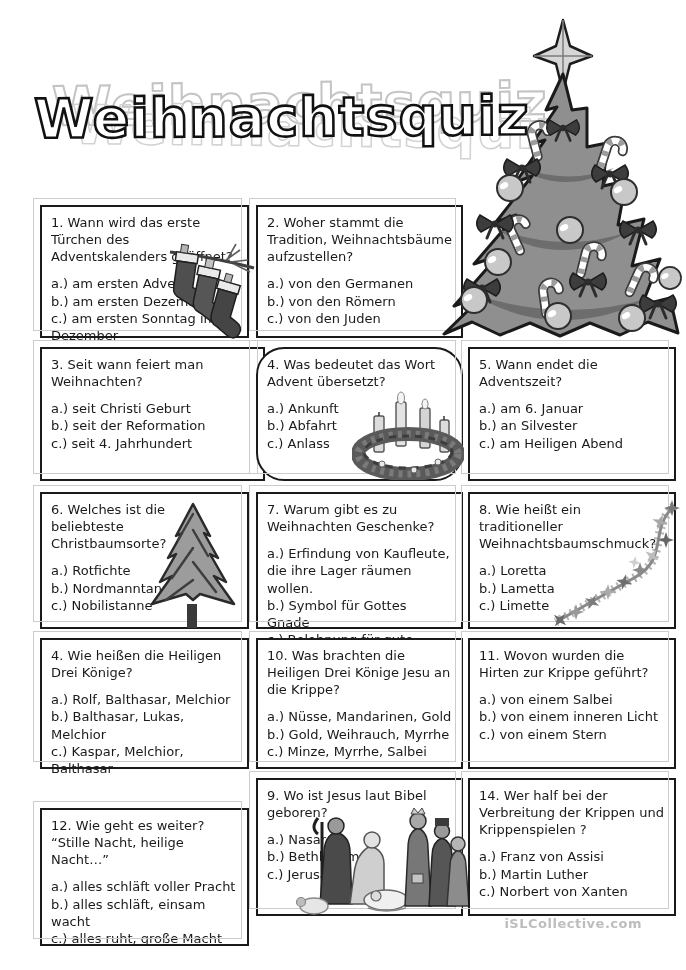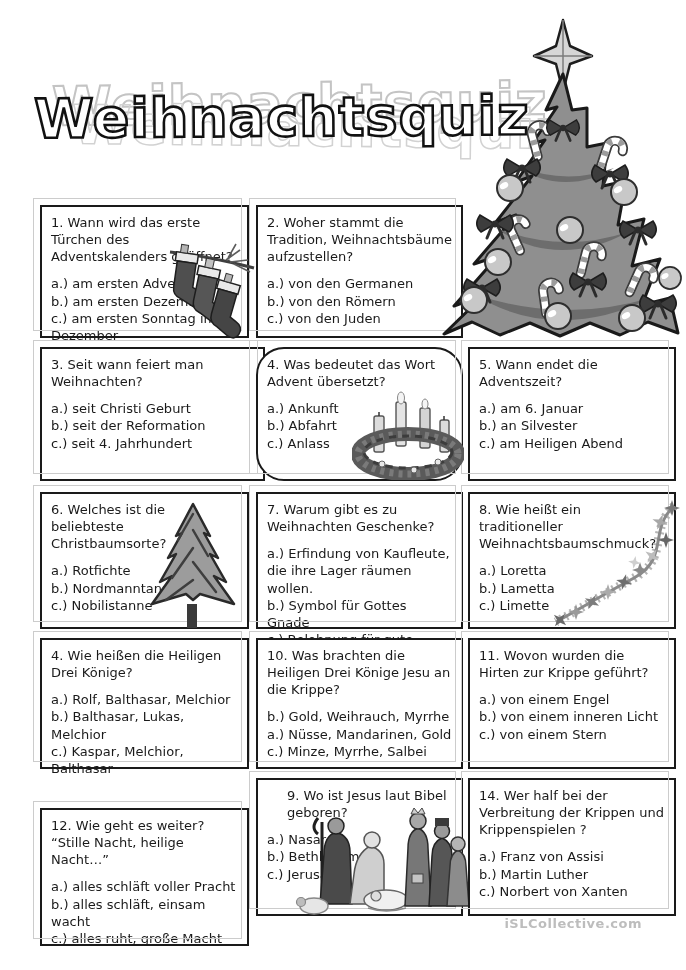--- a/index.html
+++ b/index.html
@@ -190,41 +190,41 @@
 
 <div class="qbox" style="left:40px; top:638px; width:209px; height:131px;">
   <div class="qtext">4. Wie heißen die Heiligen Drei Könige?</div>
   <div class="opt">a.) Rolf, Balthasar, Melchior</div>
   <div class="opt">b.) Balthasar, Lukas, Melchior</div>
   <div class="opt">c.) Kaspar, Melchior, Balthasar</div>
 </div>
 
 <div class="qbox" style="left:256px; top:638px; width:207px; height:131px;">
   <div class="qtext">10. Was brachten die Heiligen Drei Könige Jesu an die Krippe?</div>
+  <div class="opt">a.) Nüsse, Mandarinen, Gold</div>
   <div class="opt">b.) Gold, Weihrauch, Myrrhe</div>
-  <div class="opt">a.) Nüsse, Mandarinen, Gold</div>
   <div class="opt">c.) Minze, Myrrhe, Salbei</div>
 </div>
 
 <div class="qbox" style="left:468px; top:638px; width:208px; height:131px;">
   <div class="qtext">11. Wovon wurden die Hirten zur Krippe geführt?</div>
-  <div class="opt">a.) von einem Engel</div>
+  <div class="opt">a.) von einem Salbei</div>
   <div class="opt">b.) von einem inneren Licht</div>
   <div class="opt">c.) von einem Stern</div>
 </div>
 
 <div class="qbox" style="left:40px; top:808px; width:209px; height:138px;">
   <div class="qtext">12. Wie geht es weiter? “Stille Nacht, heilige Nacht…”</div>
   <div class="opt">a.) alles schläft voller Pracht</div>
   <div class="opt">b.) alles schläft, einsam wacht</div>
   <div class="opt">c.) alles ruht, große Macht</div>
 </div>
 
 <div class="qbox" style="left:256px; top:778px; width:207px; height:138px;">
-  <div class="qtext" style="max-width:160px;margin-left:20px;">9. Wo ist Jesus laut Bibel geboren?</div>
+  <div class="qtext" style="max-width:160px;">9. Wo ist Jesus laut Bibel geboren?</div>
   <div class="opt">a.) Nasareth</div>
   <div class="opt">b.) Bethlehem</div>
   <div class="opt">c.) Jerusalem</div>
 </div>
 
 <div class="qbox" style="left:468px; top:778px; width:208px; height:138px;">
   <div class="qtext">14. Wer half bei der Verbreitung der Krippen und Krippenspielen ?</div>
   <div class="opt">a.) Franz von Assisi</div>
   <div class="opt">b.) Martin Luther</div>
   <div class="opt">c.) Norbert von Xanten</div>

